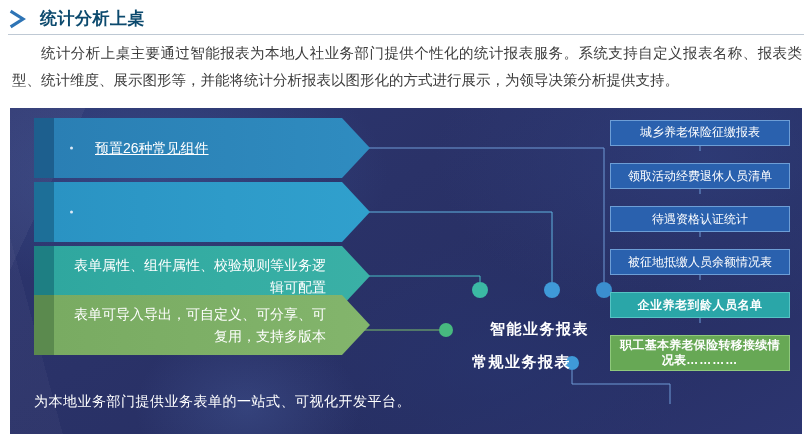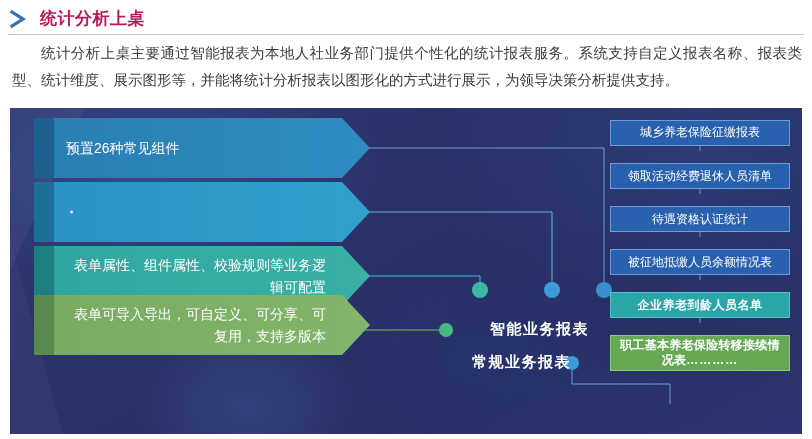--- a/index.html
+++ b/index.html
@@ -10,21 +10,21 @@
     -webkit-font-smoothing:antialiased;
   }
   #root{position:relative;width:812px;height:439px;}
 
   
   .header{position:absolute;left:0;top:0;width:812px;height:104px;background:#fff;}
   .title-row{position:absolute;left:8px;top:8px;display:flex;align-items:center;gap:10px;}
   .chev{width:22px;height:22px;position:relative;flex:0 0 auto;}
   .chev svg{display:block;}
   .title-text{
-    font-size:17px;font-weight:bold;color:#be185d;letter-spacing:.5px;line-height:22px;
+    font-size:17px;font-weight:bold;color:#0c4a6e;letter-spacing:.5px;line-height:22px;
   }
   .title-underline{
     position:absolute;left:8px;top:34px;width:796px;height:1px;background:#bfc9d4;
   }
   .para{
     position:absolute;left:12px;top:40px;width:790px;
     font-size:14.5px;line-height:27px;color:#3b3b3b;text-align:justify;
     text-indent:2em;
   }
 
@@ -57,21 +57,21 @@
   }
   .bar .body{
     position:absolute;left:20px;top:0;width:316px;height:60px;
     clip-path:polygon(0 0, 288px 0, 316px 30px, 288px 60px, 0 60px);
   }
   .bar .txt{
     position:absolute;left:20px;top:0;width:286px;height:60px;
     display:flex;align-items:center;
     color:#ffffff;font-size:14px;line-height:22px;
   }
-  .bar .txt.bulleted{padding-left:12px;box-sizing:border-box;}
+  .bar .txt.bulleted{padding-left:41px;box-sizing:border-box;text-decoration:underline;}
   .bar .txt.centered{justify-content:center;text-align:right;padding:0 14px;box-sizing:border-box;}
   .bullet{
     position:absolute;left:16px;top:50%;width:3px;height:3px;border-radius:50%;
     background:#dce9f7;transform:translateY(-50%);
   }
 
   .bar1{top:0;}   .bar1 .tab{background:#1d5f8e;} .bar1 .body{background:linear-gradient(90deg,#2a7fb4 0%,#2d86ba 55%,#2f8cc0 100%);}
   .bar2{top:64px;} .bar2 .tab{background:#1d6f98;} .bar2 .body{background:linear-gradient(90deg,#2a93c3 0%,#2e9bc9 55%,#30a0cd 100%);}
   .bar3{top:128px;} .bar3 .tab{background:#1e7f83;} .bar3 .body{background:linear-gradient(90deg,#2fa79f 0%,#35ada3 55%,#3ab0a6 100%);}
   .bar4{top:177px;} .bar4 .tab{background:#5b8a4e;} .bar4 .body{background:linear-gradient(90deg,#79ab62 0%,#7eb067 55%,#83b56c 100%);}
@@ -191,20 +191,21 @@
         <div class="txt centered">
           <span>表单可导入导出，可自定义、可分享、可复用，支持多版本</span>
         </div>
       </div>
 
     </div>
 
     <div class="clabel clabel1">智能业务报表</div>
     <div class="clabel clabel2">常规业务报表</div>
 
+    <div class="panel-foot">为本地业务部门提供业务表单的一站式、可视化开发平台。</div>
 
     <div class="reports">
       <div class="rbox r1">
           <span>城乡养老保险征缴报表</span>
         </div>
       <div class="rbox r2">
           <span>领取活动经费退休人员清单</span>
         </div>
       <div class="rbox r3">
           <span>待遇资格认证统计</span>

